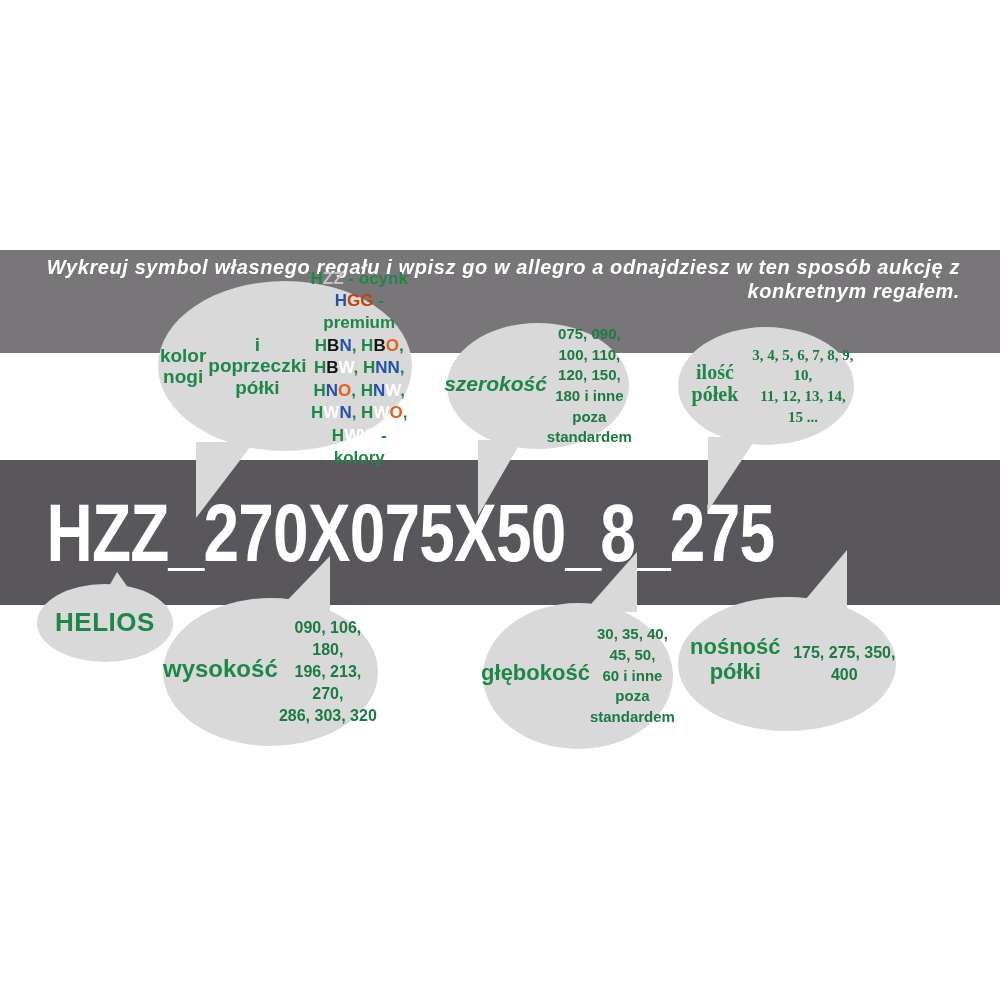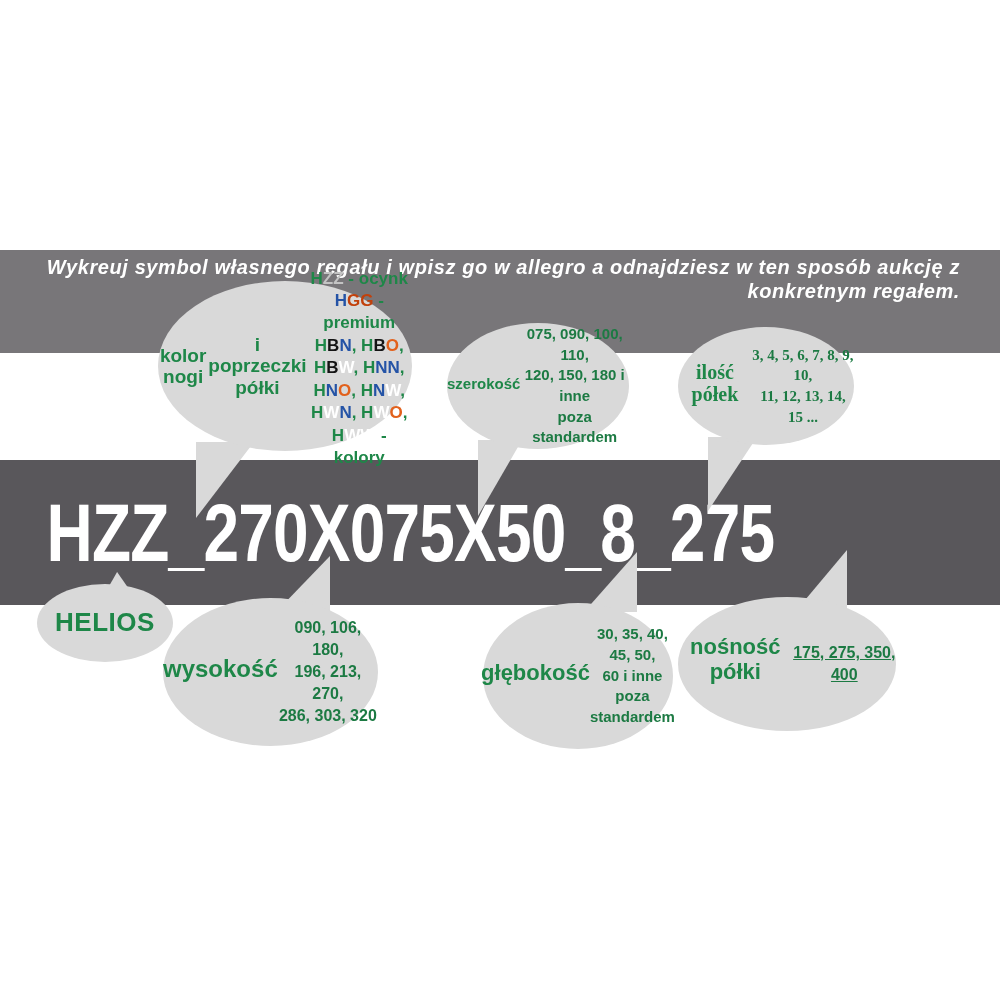--- a/index.html
+++ b/index.html
@@ -70,21 +70,21 @@
     <div class="codes">
       <div><span class="c-green">H</span><span class="c-silver">ZZ</span><span class="c-green"> - ocynk</span></div>
       <div><span class="c-blue">H</span><span class="c-gray">GG</span><span class="c-green"> - premium</span></div>
       <div><span class="c-green">H</span><span class="c-black">B</span><span class="c-blue">N</span><span class="c-green">, </span><span class="c-green">H</span><span class="c-black">B</span><span class="c-orange">O</span><span class="c-green">, </span><span class="c-green">H</span><span class="c-black">B</span><span class="c-white">W</span><span class="c-green">, </span><span class="c-green">H</span><span class="c-blue">N</span><span class="c-blue">N</span><span class="c-green">,</span></div>
       <div><span class="c-green">H</span><span class="c-blue">N</span><span class="c-orange">O</span><span class="c-green">, </span><span class="c-green">H</span><span class="c-blue">N</span><span class="c-white">W</span><span class="c-green">, </span><span class="c-green">H</span><span class="c-white">W</span><span class="c-blue">N</span><span class="c-green">, </span><span class="c-green">H</span><span class="c-white">W</span><span class="c-orange">O</span><span class="c-green">,</span></div>
       <div><span class="c-green">H</span><span class="c-white">WW</span><span class="c-green"> - kolory</span></div>
     </div>
   </div>
 
   <div class="bubble" style="left:447px;top:323px;width:182px;height:126px;">
-    <div class="b-title" style="font-size:15px;margin-bottom:4px;">szerokość</div>
+    <div class="b-title" style="font-size:21px;margin-bottom:4px;font-style:italic;">szerokość</div>
     <div class="b-body" style="font-size:15px;">
       <div>075, 090, 100, 110,</div>
       <div>120, 150, 180  i inne</div>
       <div>poza standardem</div>
     </div>
   </div>
 
   <div class="bubble" style="left:678px;top:327px;width:176px;height:118px;font-family:Liberation Serif, serif;">
     <div class="b-title" style="font-size:20px;margin-bottom:6px;">ilość półek</div>
     <div class="b-body" style="font-size:15px;">
@@ -110,18 +110,18 @@
     <div class="b-title" style="font-size:22px;margin-bottom:5px;">głębokość</div>
     <div class="b-body" style="font-size:15px;">
       <div>30, 35, 40, 45, 50,</div>
       <div>60 i inne poza</div>
       <div>standardem</div>
     </div>
   </div>
 
   <div class="bubble" style="left:678px;top:597px;width:218px;height:134px;">
     <div class="b-title" style="font-size:22px;margin-bottom:9px;">nośność półki</div>
-    <div class="b-body" style="font-size:16px;text-decoration:underline;">
+    <div class="b-body" style="font-size:16px;">
       <div>175, 275, 350, 400</div>
     </div>
   </div>
 
 </div>
 
 </body></html>

